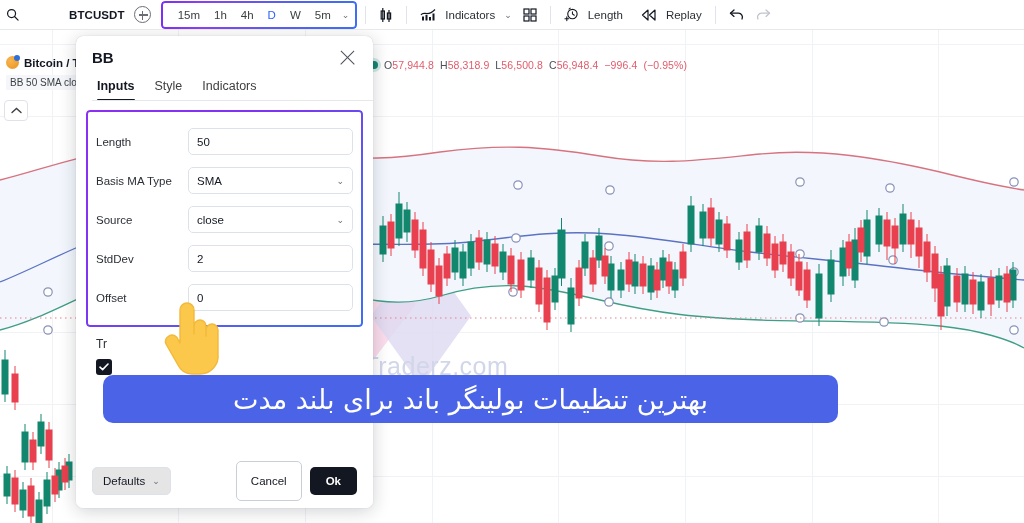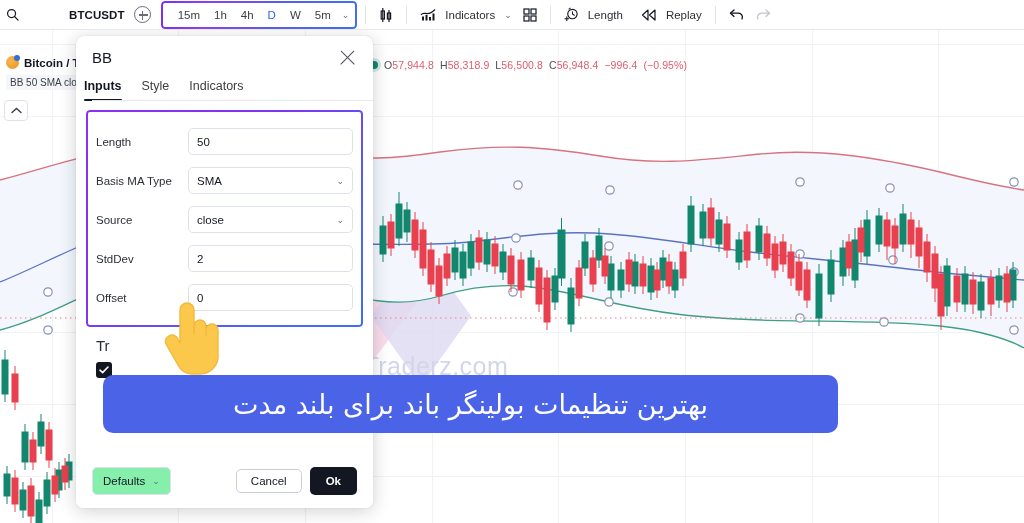--- a/index.html
+++ b/index.html
@@ -84,28 +84,28 @@
   .wm-text .pink { color:#f2c9dd; }
 
   
   .dialog {
     position:absolute; left:76px; top:36px; width:297px; height:472px;
     background:#fff; border-radius:7px;
     box-shadow:0 3px 18px rgba(20,25,40,.20), 0 0 1px rgba(0,0,0,.25);
     z-index:30; overflow:hidden;
   }
   .dlg-head { height:43px; display:flex; align-items:center; padding:0 16px; }
-  .dlg-title { font-size:15px; font-weight:400; color:#131722; }
+  .dlg-title { font-size:15px; font-weight:700; color:#131722; }
   .dlg-close { margin-left:auto; width:18px;height:18px; position:relative; }
   .dlg-close::before,.dlg-close::after{
     content:'';position:absolute;left:-1px;top:8px;width:19px;height:1.4px;background:#4a4f59;
   }
   .dlg-close::before{transform:rotate(45deg);} .dlg-close::after{transform:rotate(-45deg);}
 
-  .dlg-tabs { display:flex; gap:20px; padding:0 8px; position:relative; }
+  .dlg-tabs { display:flex; gap:20px; padding:0 21px; position:relative; }
   .dlg-tab { font-size:12.5px; color:#404040; padding-bottom:8px; position:relative; }
   .dlg-tab.active { color:#131722; font-weight:600; }
   .dlg-tab.active::after {
     content:''; position:absolute; left:0; right:0; bottom:0; height:2.5px; background:#131722; border-radius:2px;
   }
   .dlg-tabs-line { position:absolute; left:16px; right:0; bottom:0; height:1px; background:#e6e8ea; }
 
   .inputs-box {
     margin:9px 10px 0 10px; padding:12px 10px 10px 10px; position:relative; border-radius:4px;
   }
@@ -120,48 +120,48 @@
   .frow { display:flex; align-items:center; height:39px; }
   .flabel { font-size:11.5px; color:#2b2f36; width:92px; flex:none; }
   .fctl {
     flex:1; height:27px; border:1px solid #dde1e9; border-radius:5px;
     background:#fff; display:flex; align-items:center; padding:0 8px;
     font-size:11.5px; color:#131722;
   }
   .fctl .caret { margin-left:auto; color:#6a6d78; font-size:9px; }
 
   .calc-label { font-size:8.5px; color:#7b8091; letter-spacing:.7px; padding:14px 20px 0 20px; }
-  .calc-row { display:flex; align-items:center; padding:10px 20px 0 20px; font-size:15px; color:#2b2f36; }
+  .calc-row { display:flex; align-items:center; padding:10px 20px 0 20px; font-size:12px; color:#2b2f36; }
   .chk {
     width:16px;height:16px;border-radius:3px;background:#131722;
     display:flex;align-items:center;justify-content:center; margin:8px 0 0 20px;
   }
   .chk svg { display:block; }
 
   .dlg-foot {
     position:absolute; left:0; right:0; bottom:0; height:54px;
     display:flex; align-items:center; padding:0 16px; gap:8px; background:#fff;
   }
   .btn-def {
     height:28px; padding:0 10px; border:1px solid #dde1e9; border-radius:5px;
-    display:flex; align-items:center; gap:7px; font-size:11.5px; color:#131722; background:#86efac;
+    display:flex; align-items:center; gap:7px; font-size:11.5px; color:#131722; background:#e5e5e5;
   }
   .btn-cancel {
-    margin-left:auto; height:24px; padding:0 14px; border:1px solid #c9ced9; border-radius:5px;
+    margin-left:auto; height:40px; padding:0 14px; border:1px solid #c9ced9; border-radius:5px;
     display:flex; align-items:center; font-size:11.5px; color:#131722; background:#fff;
   }
   .btn-ok {
     height:28px; padding:0 16px; border-radius:5px; background:#131722; color:#fff;
     display:flex; align-items:center; font-size:11.5px; font-weight:600;
   }
 
   
   .hand { position:absolute; left:160px; top:300px; z-index:34; }
   .banner {
-    position:absolute; left:103px; top:375px; width:735px; height:58px;
+    position:absolute; left:103px; top:375px; width:735px; height:48px;
     background:#4a63e7; border-radius:10px; z-index:35;
     display:flex; align-items:center; justify-content:center;
     color:#fff; font-size:27px; direction:rtl;
     font-family:"DejaVu Sans", sans-serif;
   }
   .grid-v { position:absolute; top:0; bottom:0; width:1px; background:#f0f2f6; }
   .grid-h { position:absolute; left:0; right:0; height:1px; background:#f0f2f6; }
 </style>
 </head>
 <body>

